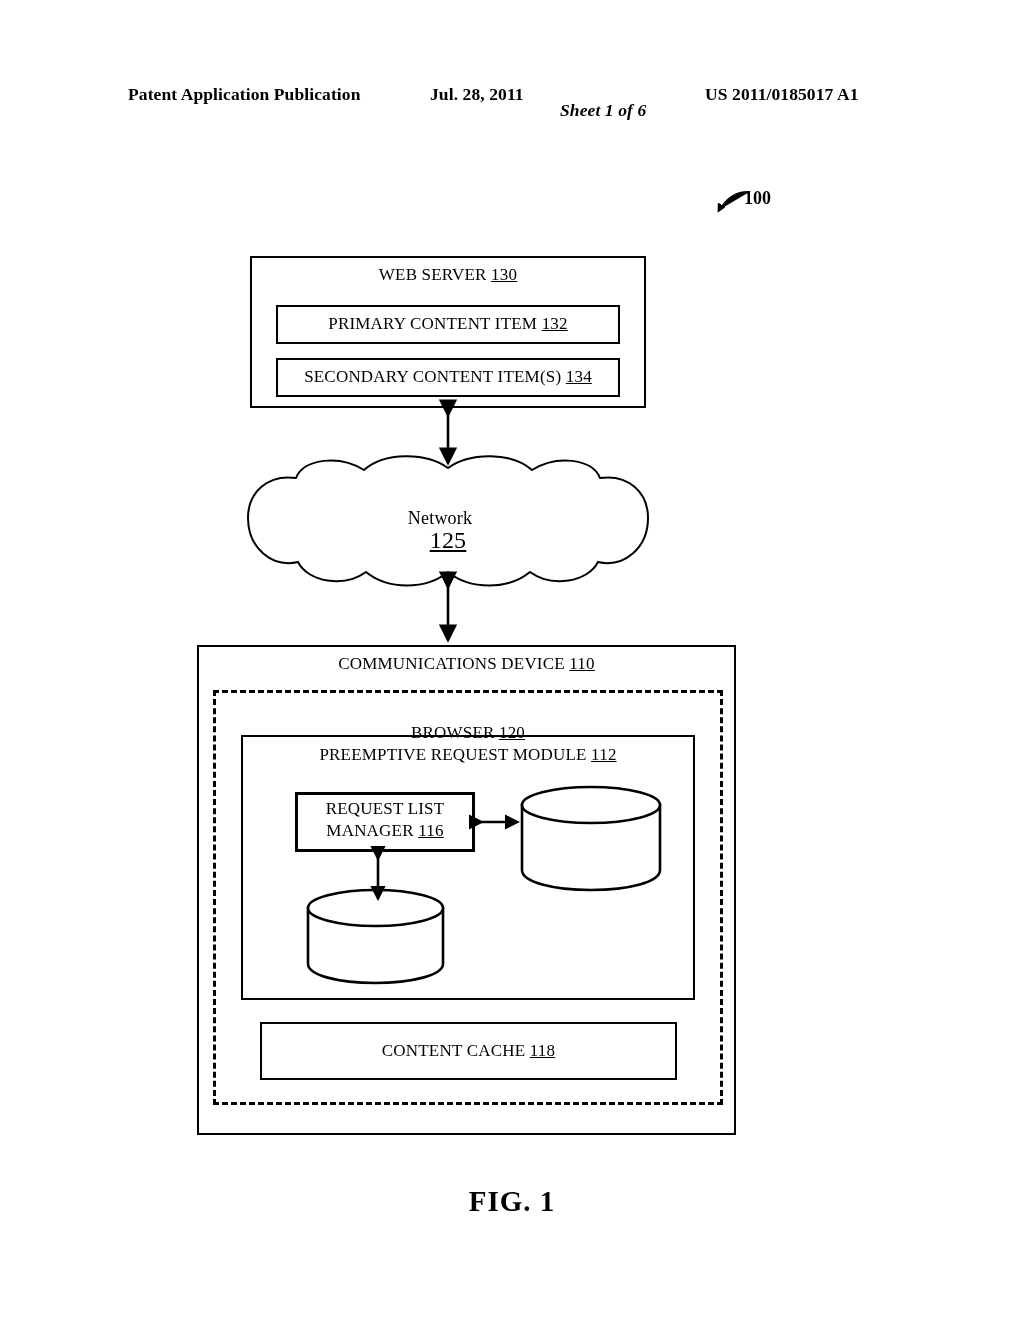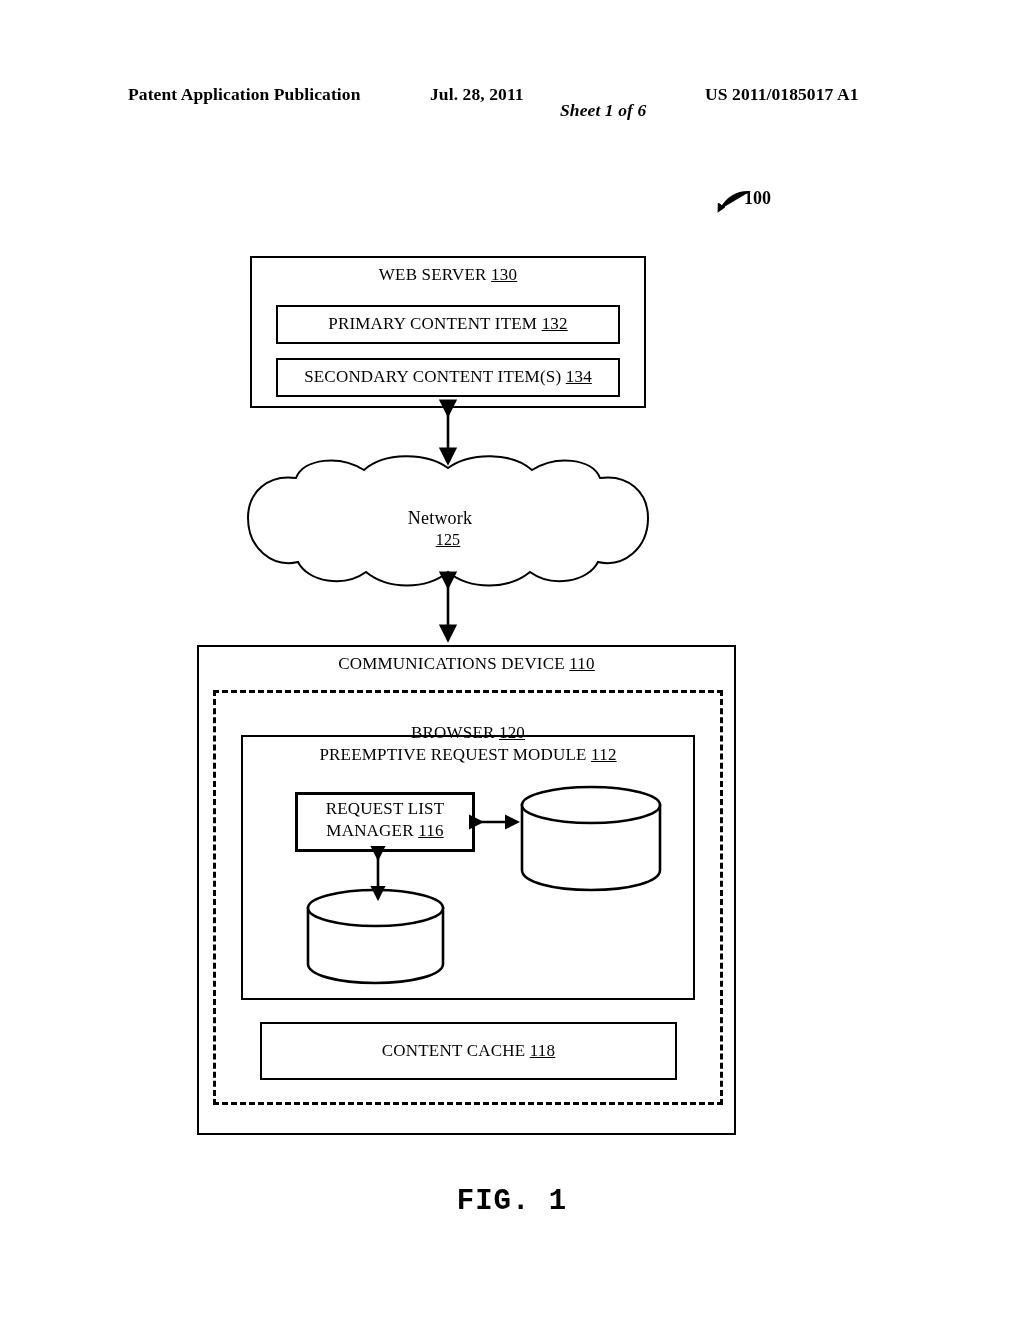--- a/index.html
+++ b/index.html
@@ -76,21 +76,21 @@
     height: 40px;
   }
 
   
   .fig-caption {
     position: absolute;
     left: 0;
     top: 1185px;
     width: 1024px;
     text-align: center;
-    font-family: Liberation Mono, monospace;
+    font-family: Liberation Serif, serif;
     font-weight: bold;
     font-size: 29px;
     letter-spacing: 1px;
   }
 
   
   .overlay {
     position: absolute;
     left: 0;
     top: 0;
@@ -148,21 +148,21 @@
 
 <div class="fbox" style="left:276px; top:358px; width:344px; height:39px;"></div>
 <div class="lbl" style="left:276px; top:367px; width:344px;">
   <span>SECONDARY CONTENT ITEM(S)</span>
    <span class="u">134</span>
 </div>
 
 <div class="lbl" style="left:340px; top:508px; width:200px; font-size:18px;">
   <span>Network</span>
 </div>
-<div class="lbl" style="left:348px; top:530px; width:200px; font-size:16px;">
+<div class="lbl" style="left:348px; top:530px; width:200px; font-size:24px;">
   <span class="u">125</span>
 </div>
 
 <div class="fbox" style="left:197px; top:645px; width:539px; height:490px;"></div>
 <div class="lbl" style="left:197px; top:654px; width:539px;">
   <span>COMMUNICATIONS DEVICE</span>
    <span class="u">110</span>
 </div>
 
 <div class="fbox dashed" style="left:213px; top:690px; width:510px; height:415px;"></div>

